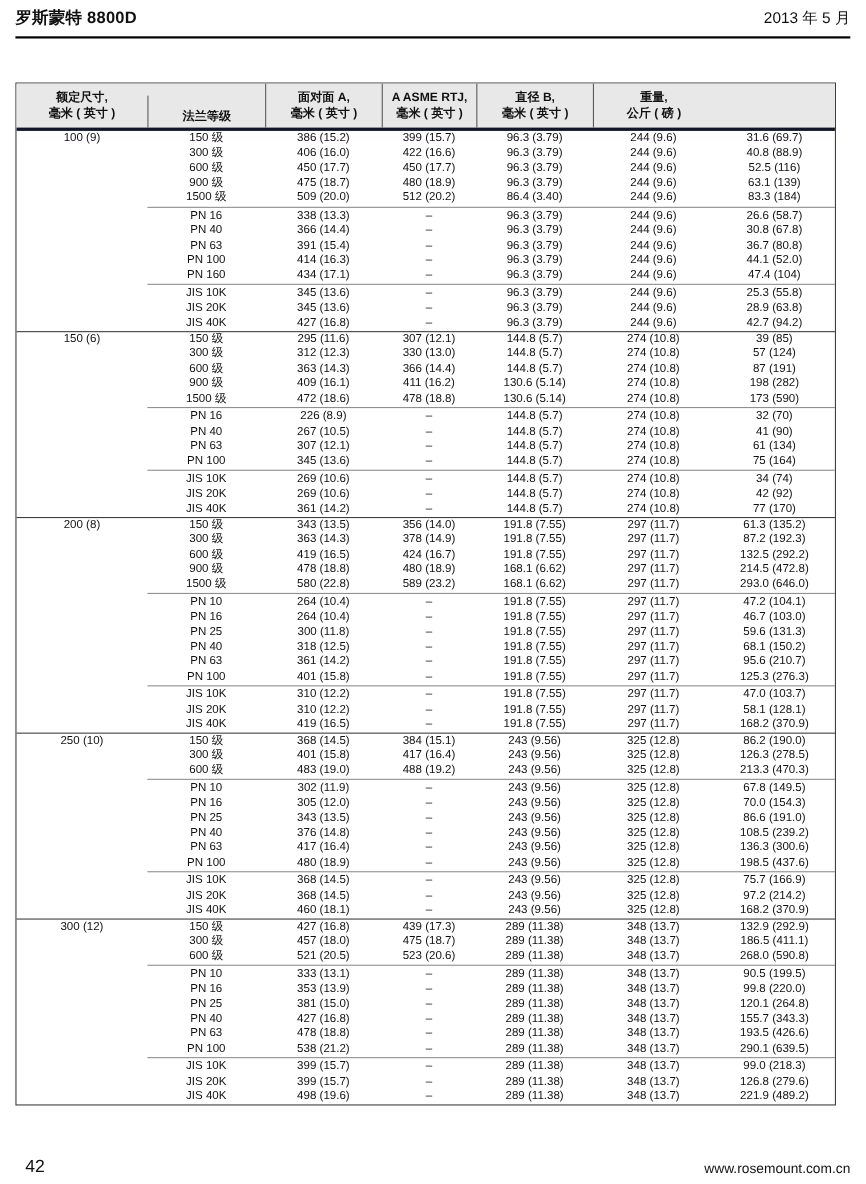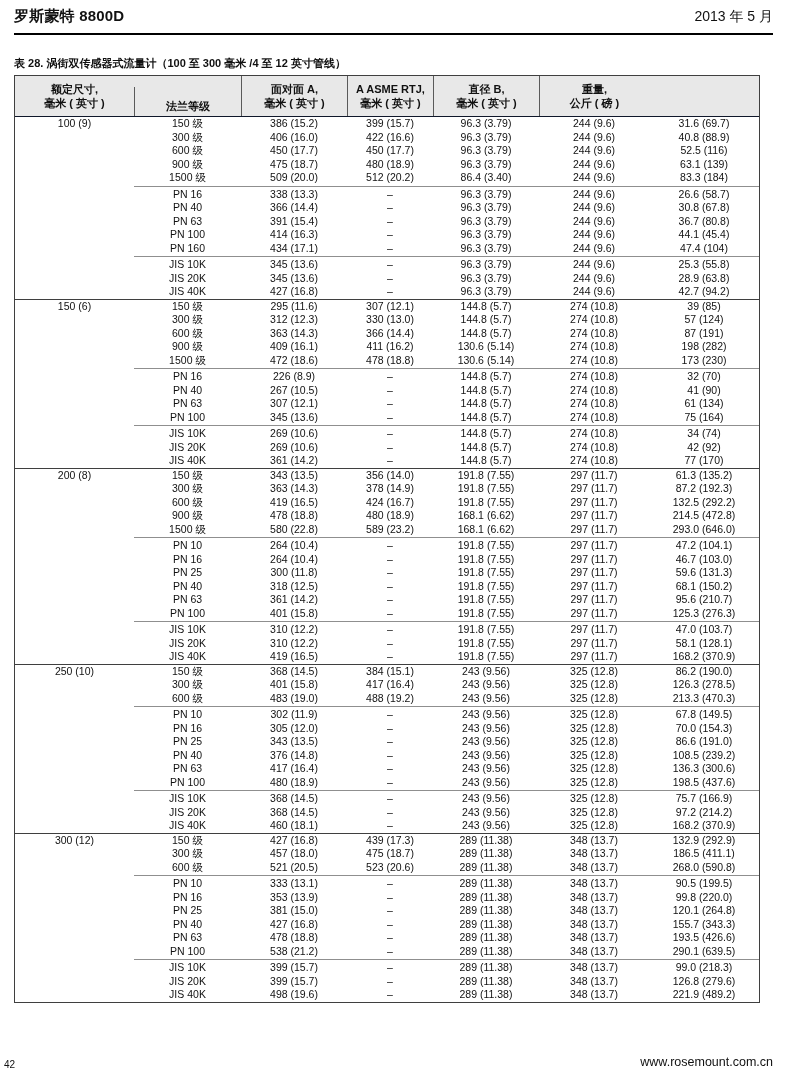--- a/index.html
+++ b/index.html
@@ -6,47 +6,46 @@
   .page{position:relative;width:787px;height:1076px;background:#ffffff;overflow:hidden;
         font-family:"Liberation Sans","DejaVu Sans",sans-serif;color:#111;}
   .doc-header{position:absolute;top:7px;left:14px;right:14px;display:flex;
               justify-content:space-between;align-items:baseline;}
   .product{font-size:15px;font-weight:bold;letter-spacing:.2px;}
   .date{font-size:14px;}
   .header-rule{position:absolute;top:33px;left:14px;right:14px;height:2px;background:#000;}
   .table-title{position:absolute;top:56px;left:14px;font-size:11px;font-weight:bold;}
   .dim-table{position:absolute;top:75px;left:14px;width:744px;border:1px solid #3f3f3f;
              box-sizing:content-box;}
-  .thead{display:flex;background:#e8e8e8;border-bottom:1px solid #0f172a;height:40px;}
+  .thead{display:flex;background:#e8e8e8;border-bottom:3px solid #0f172a;height:40px;}
   .th{display:flex;flex-direction:column;justify-content:center;align-items:center;
       font-size:11px;font-weight:bold;line-height:14px;box-sizing:border-box;text-align:center;}
   .th + .th{border-left:1px solid #5a5a5a;text-align:center;}
   .th.bottom{justify-content:flex-end;padding-bottom:3px;margin-top:11px;}
   .c1{width:119px;}.c2{width:107px;}.c3{width:106px;}.c4{width:86px;}
   .c5{width:106px;}.c6{width:110px;}.c7{width:110px;}
   .group{border-top:1px solid #3f3f3f;}
   .group:first-child{border-top:none;}
   .tr{display:flex;height:13.5px;align-items:center;}
   .td{font-size:10.5px;text-align:center;white-space:nowrap;box-sizing:border-box;line-height:13px;}
   .subsep{border-top:1px solid #8f8f8f;margin:1px 0 1px 119px;}
-  .page-number{position:absolute;left:4px;bottom:6px;font-size:10px;}
+  .page-number{position:absolute;left:23px;bottom:6px;font-size:16px;}
   .website{position:absolute;right:14px;bottom:7px;font-size:12.5px;}
 </style>
 </head>
 <body>
 
 <div class="page">
 
   <div class="doc-header">
     <span class="product">罗斯蒙特 8800D</span>
     <span class="date">2013 年 5 月</span>
   </div>
   <div class="header-rule"></div>
 
-  <div class="table-title">表 28. 涡街双传感器式流量计（100 至 300 毫米 /4 至 12 英寸管线）</div>
 
   <div class="dim-table">
     <div class="thead">
       <div class="th c1">
         <span>额定尺寸,</span>
         <span>毫米 ( 英寸 )</span>
       </div>
       <div class="th c2 bottom">
         <span>法兰等级</span>
       </div>
@@ -142,21 +141,21 @@
             <div class="td c6">244 (9.6)</div>
             <div class="td c7">36.7 (80.8)</div>
           </div>
           <div class="tr">
             <div class="td c1"></div>
             <div class="td c2">PN 100</div>
             <div class="td c3">414 (16.3)</div>
             <div class="td c4">–</div>
             <div class="td c5">96.3 (3.79)</div>
             <div class="td c6">244 (9.6)</div>
-            <div class="td c7">44.1 (45.4)</div>
+            <div class="td c7">44.1 (52.0)</div>
           </div>
           <div class="tr">
             <div class="td c1"></div>
             <div class="td c2">PN 160</div>
             <div class="td c3">434 (17.1)</div>
             <div class="td c4">–</div>
             <div class="td c5">96.3 (3.79)</div>
             <div class="td c6">244 (9.6)</div>
             <div class="td c7">47.4 (104)</div>
           </div>
@@ -226,21 +225,21 @@
             <div class="td c6">274 (10.8)</div>
             <div class="td c7">198 (282)</div>
           </div>
           <div class="tr">
             <div class="td c1"></div>
             <div class="td c2">1500 级</div>
             <div class="td c3">472 (18.6)</div>
             <div class="td c4">478 (18.8)</div>
             <div class="td c5">130.6 (5.14)</div>
             <div class="td c6">274 (10.8)</div>
-            <div class="td c7">173 (230)</div>
+            <div class="td c7">173 (590)</div>
           </div>
           <div class="subsep"></div>
           <div class="tr">
             <div class="td c1"></div>
             <div class="td c2">PN 16</div>
             <div class="td c3">226 (8.9)</div>
             <div class="td c4">–</div>
             <div class="td c5">144.8 (5.7)</div>
             <div class="td c6">274 (10.8)</div>
             <div class="td c7">32 (70)</div>

